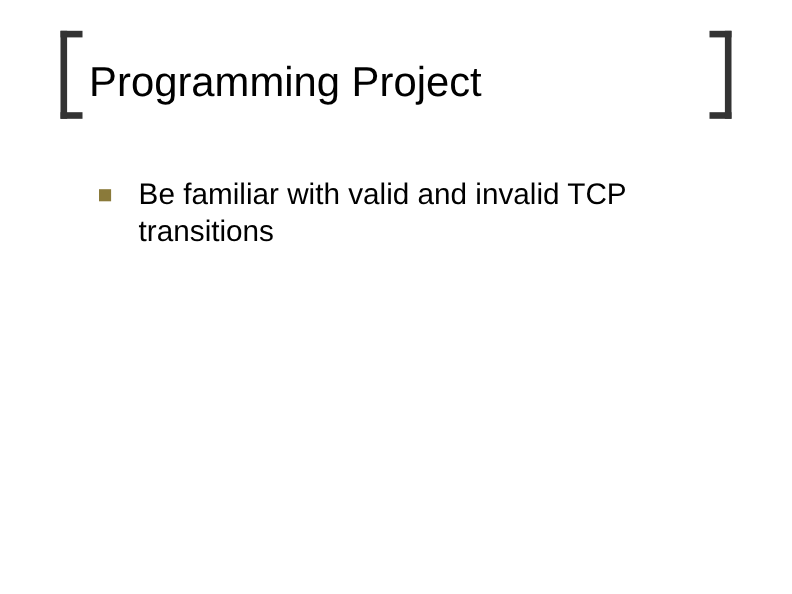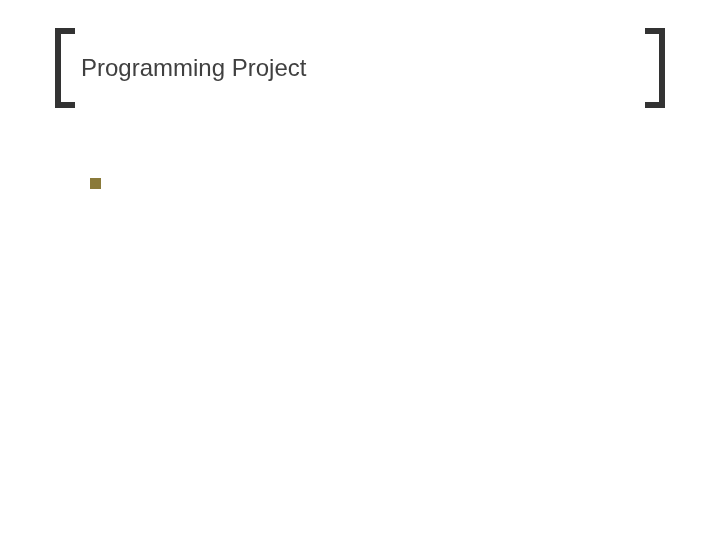--- a/index.html
+++ b/index.html
@@ -36,22 +36,22 @@
     border-left: 6px solid #333333;
   }
   .bracket-right {
     right: 0;
     border-right: 6px solid #333333;
   }
   .title {
     position: absolute;
     left: 26px;
     top: 6px;
-    font-size: 24px;
-    color: #404040;
+    font-size: 38px;
+    color: #000000;
     font-weight: 400;
   }
   .content {
     position: absolute;
     top: 160px;
     left: 90px;
     right: 60px;
   }
   ul.bullets {
     list-style: none;
@@ -80,16 +80,17 @@
   <div class="title-wrap">
     <div class="bracket-left"></div>
     <div class="bracket-right"></div>
     <h1 class="title">Programming Project</h1>
   </div>
 
   <div class="content">
     <ul class="bullets">
       <li>
         <span class="sq"></span>
+        <span>Be familiar with valid and invalid TCP transitions</span>
       </li>
     </ul>
   </div>
 </div>
 
 </body></html>

